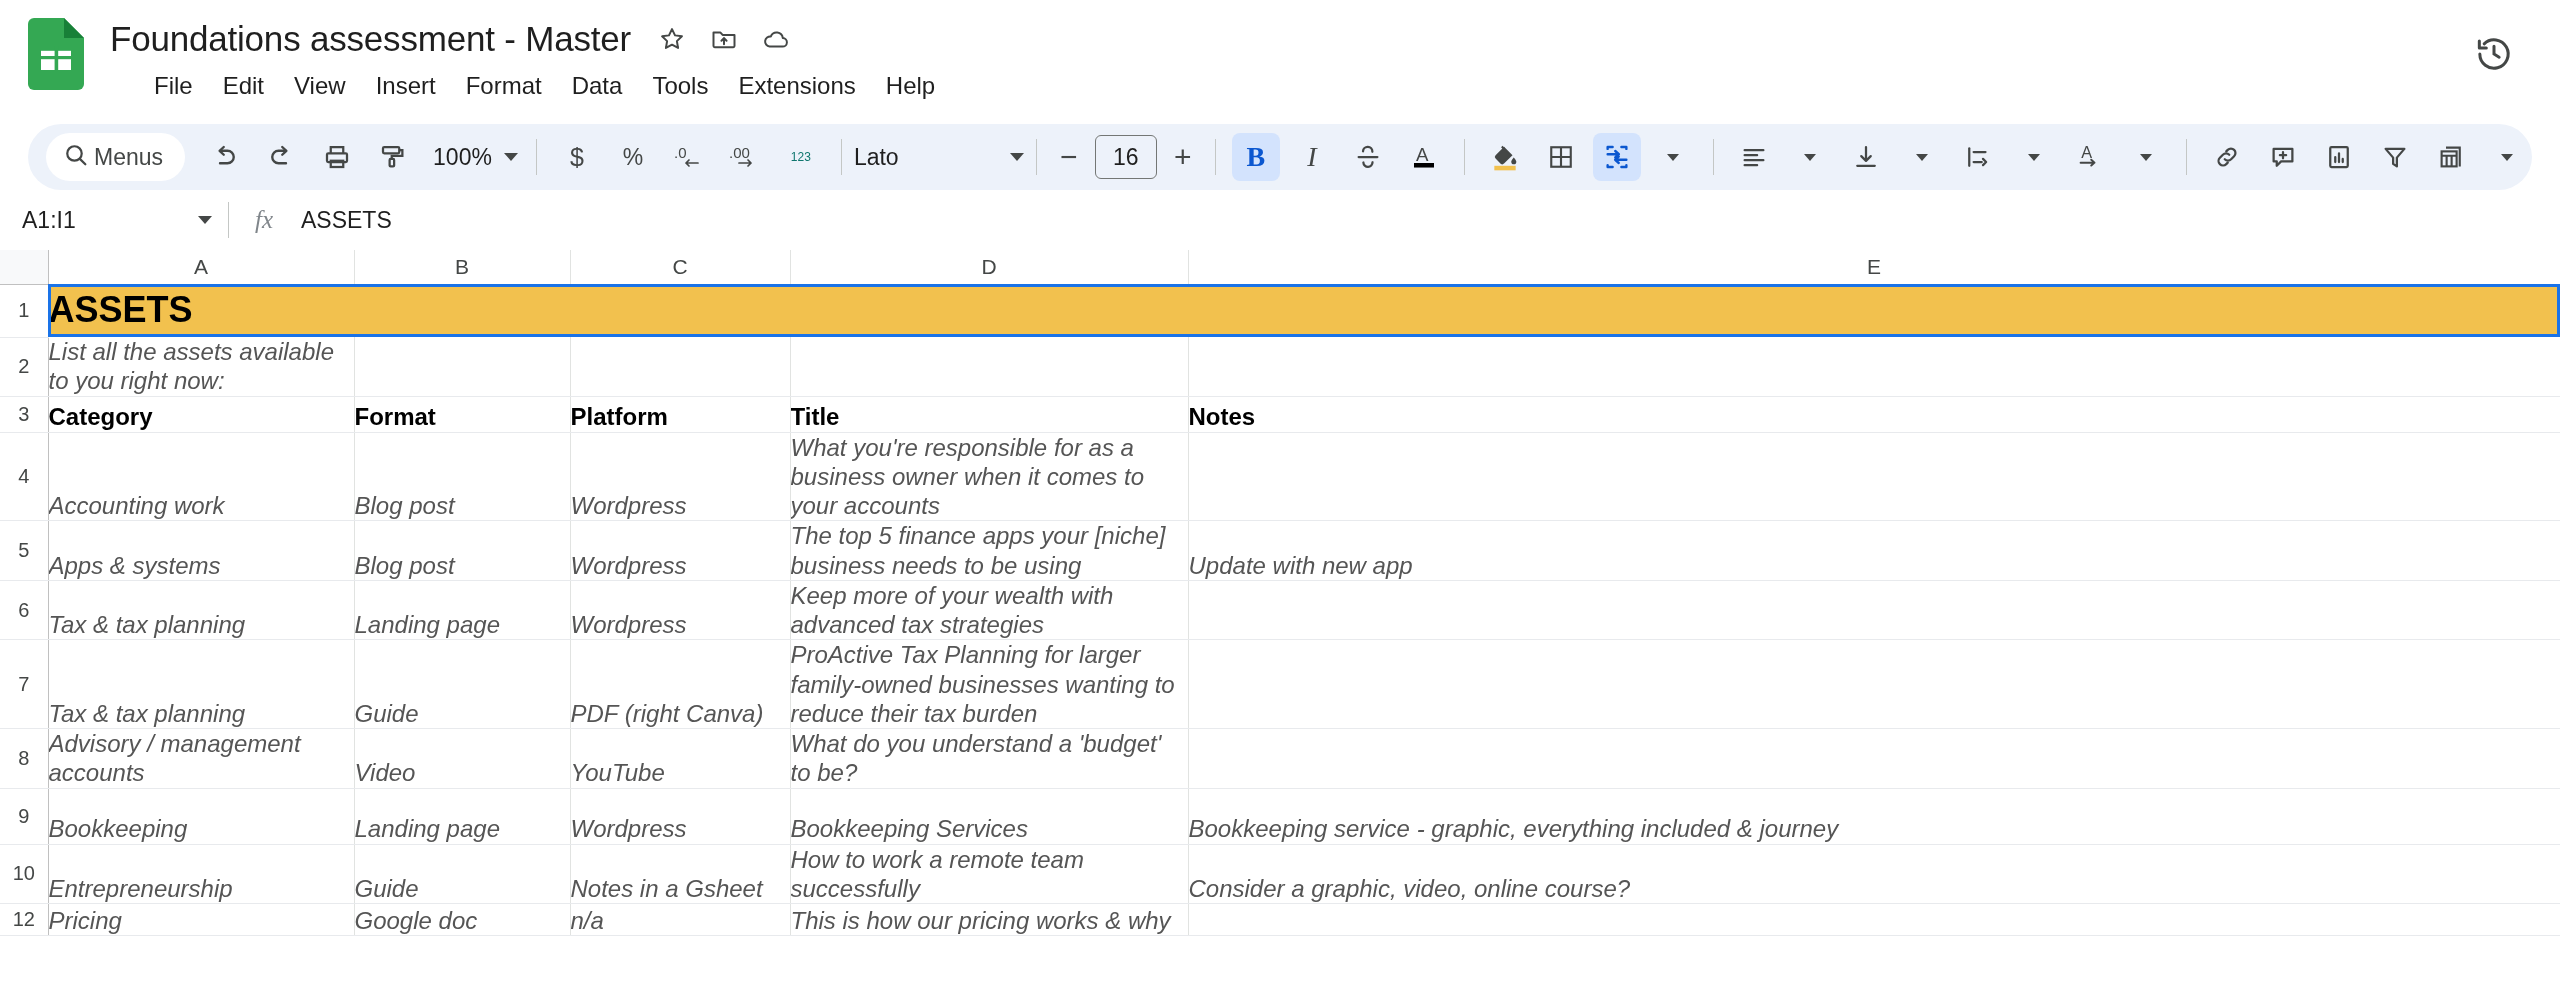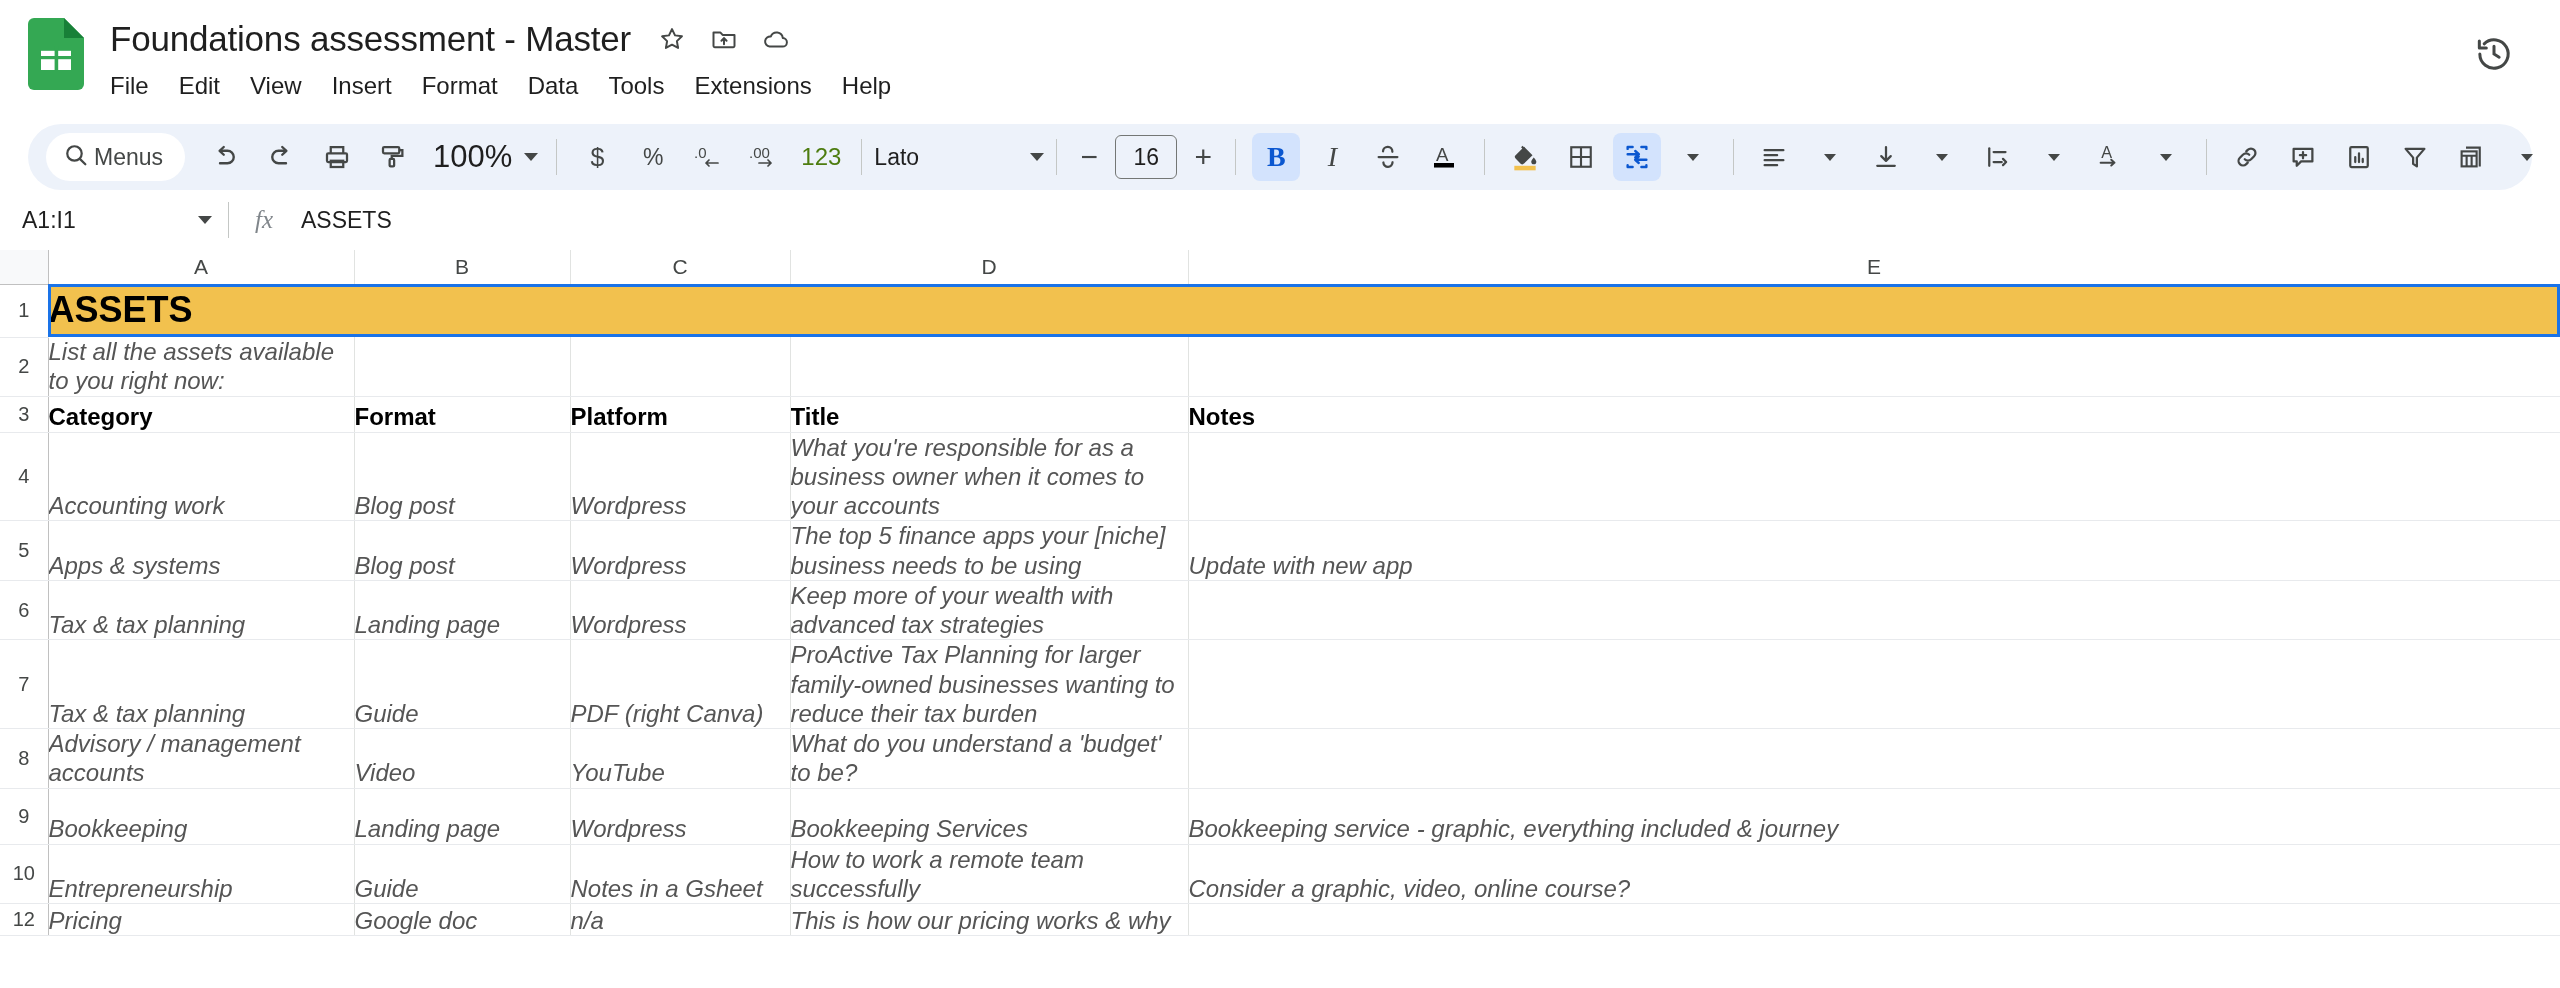--- a/index.html
+++ b/index.html
@@ -29,21 +29,21 @@
   }
   .title-icons { display:flex; align-items:center; gap: 18px; margin-left: 24px; }
   .ticon { width:34px; height:34px; display:flex; align-items:center; justify-content:center; cursor:pointer; }
   .ticon svg { display:block; }
   .menubar { display:flex; align-items:center; gap: 0px; margin-top: 4px; }
   .menu-item {
     font-size: 24px; color: #1f1f1f; padding: 4px 16px 4px 0;
     margin-right: 14px; cursor: pointer; white-space: nowrap;
     font-family: "Liberation Sans", sans-serif;
   }
-  .menu-item:first-child { padding-left: 0; }
+  .menu-item:first-child { padding-left: 0; margin-left: 44px; }
   .history-btn {
     position: absolute; right: 40px; top: 28px;
     width: 52px; height: 52px; display:flex; align-items:center; justify-content:center;
     cursor: pointer;
   }
 
   
   .toolbar-wrap { padding: 0 28px 0 28px; }
   .toolbar {
     display: flex; align-items: center;
@@ -59,39 +59,39 @@
   .tb-btn.activeb { background: #d3e3fd; }
   .tb-btn svg { display:block; }
   .menus-pill {
     display:flex; align-items:center; gap: 4px;
     background: #ffffff; border-radius: 24px;
     height: 48px; padding: 0 22px 0 16px; margin-right: 12px;
     cursor: pointer; flex: 0 0 auto;
   }
   .menus-label { font-size: 23px; color: #444746; }
   .zoom-ctl { display:flex; align-items:center; cursor:pointer; padding: 0 6px 0 12px; }
-  .zoom-val { font-size: 31px; color: #1f1f1f; }
+  .zoom-val { font-size: 23px; color: #1f1f1f; }
   .caret { width: 0; height:0; border-left: 7px solid transparent; border-right: 7px solid transparent;
            border-top: 8px solid #444746; margin-left: 12px; }
   .caret-sm { width: 0; height:0; border-left: 6px solid transparent; border-right: 6px solid transparent;
            border-top: 7px solid #444746; margin-left: 4px; margin-right: 4px; }
   .tb-sep { width: 1px; height: 36px; background: #c4c7c5; margin: 0 12px; flex:0 0 auto; }
   .font-box { display:flex; align-items:center; cursor:pointer; min-width: 170px; }
   .font-name { font-size: 23px; color: #1f1f1f; }
   .font-caret-gap { flex: 1; }
   .size-group { display:flex; align-items:center; gap: 6px; }
   .size-field {
     width: 62px; height: 44px; border: 1px solid #747775; border-radius: 6px;
     display:flex; align-items:center; justify-content:center;
     font-size: 23px; color: #1f1f1f; background: transparent; cursor: text;
   }
   .plusminus { font-size: 30px; color: #444746; width: 40px; text-align:center; cursor:pointer; user-select:none; }
   .bold-g { font-family: "Liberation Serif", serif; font-weight: bold; font-size: 28px; color:#0b57d0; }
   .ital-g { font-family: "Liberation Serif", serif; font-style: italic; font-size: 28px; color:#444746; }
-  .num123 { font-size: 24px; color: #4d7c0f; }
+  .num123 { font-size: 12px; color: #0f766e; }
   .dollar { font-size: 25px; color: #444746; }
   .pct { font-size: 23px; color: #444746; }
 
   
   .formula-bar {
     display:flex; align-items:center; height: 60px;
     padding: 0 0 0 22px; background: #ffffff;
   }
   .namebox {
     display:flex; align-items:center; width: 200px; height: 42px; cursor:pointer;

